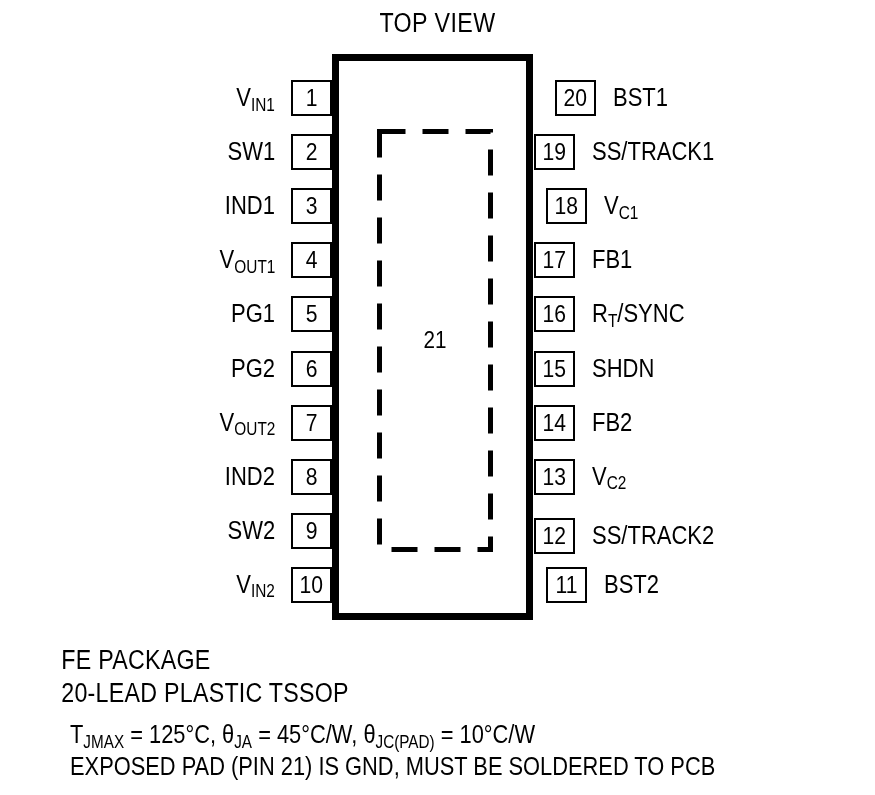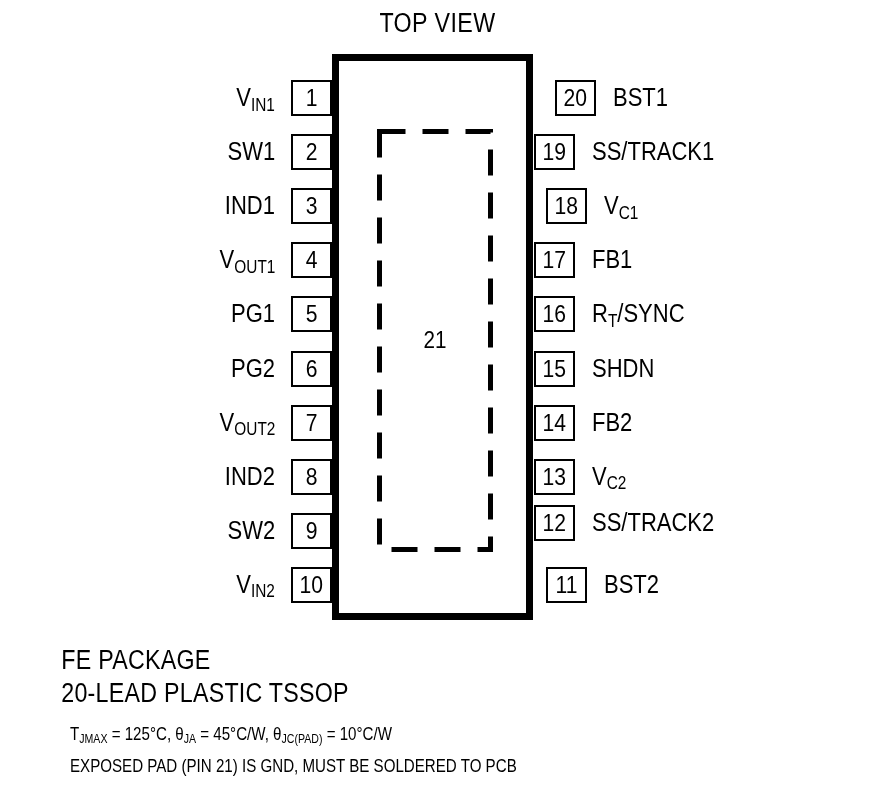--- a/index.html
+++ b/index.html
@@ -139,21 +139,21 @@
   .pkg-name {
     top: 644px;
     font-size: 27px;
     line-height: 33px;
     letter-spacing: 0.3px;
   }
   .pkg-name .footer-line { transform: scaleX(0.86); }
 
   .thermal {
     top: 718px;
-    font-size: 18px;
+    font-size: 26px;
     line-height: 32px;
   }
   .thermal .footer-line { transform: scaleX(0.84); }
 </style>
 </head>
 <body>
 
 <div id="diagram">
 
   <div class="top-view-title">TOP VIEW</div>
@@ -236,21 +236,21 @@
         <div class="pin-label"><span>SHDN</span></div>
       </div>
       <div class="pin pin-right" style="top: 404.6px; left: 0px; width: 838px;">
         <div class="pin-box"><span>14</span></div>
         <div class="pin-label"><span>FB2</span></div>
       </div>
       <div class="pin pin-right" style="top: 458.7px; left: 0px; width: 696px;">
         <div class="pin-box"><span>13</span></div>
         <div class="pin-label"><span>V</span><sub>C2</sub></div>
       </div>
-      <div class="pin pin-right" style="top: 505px; left: 0px; width: 814px;">
+      <div class="pin pin-right" style="top: 518px; left: 0px; width: 814px;">
         <div class="pin-box"><span>12</span></div>
         <div class="pin-label"><span>SS/TRACK2</span></div>
       </div>
       <div class="pin pin-right" style="top: 566.9px; left: 0px; width: 875px; margin-left: 12px;">
         <div class="pin-box"><span>11</span></div>
         <div class="pin-label"><span>BST2</span></div>
       </div>
     </div>
 
   <div class="footer pkg-name">

